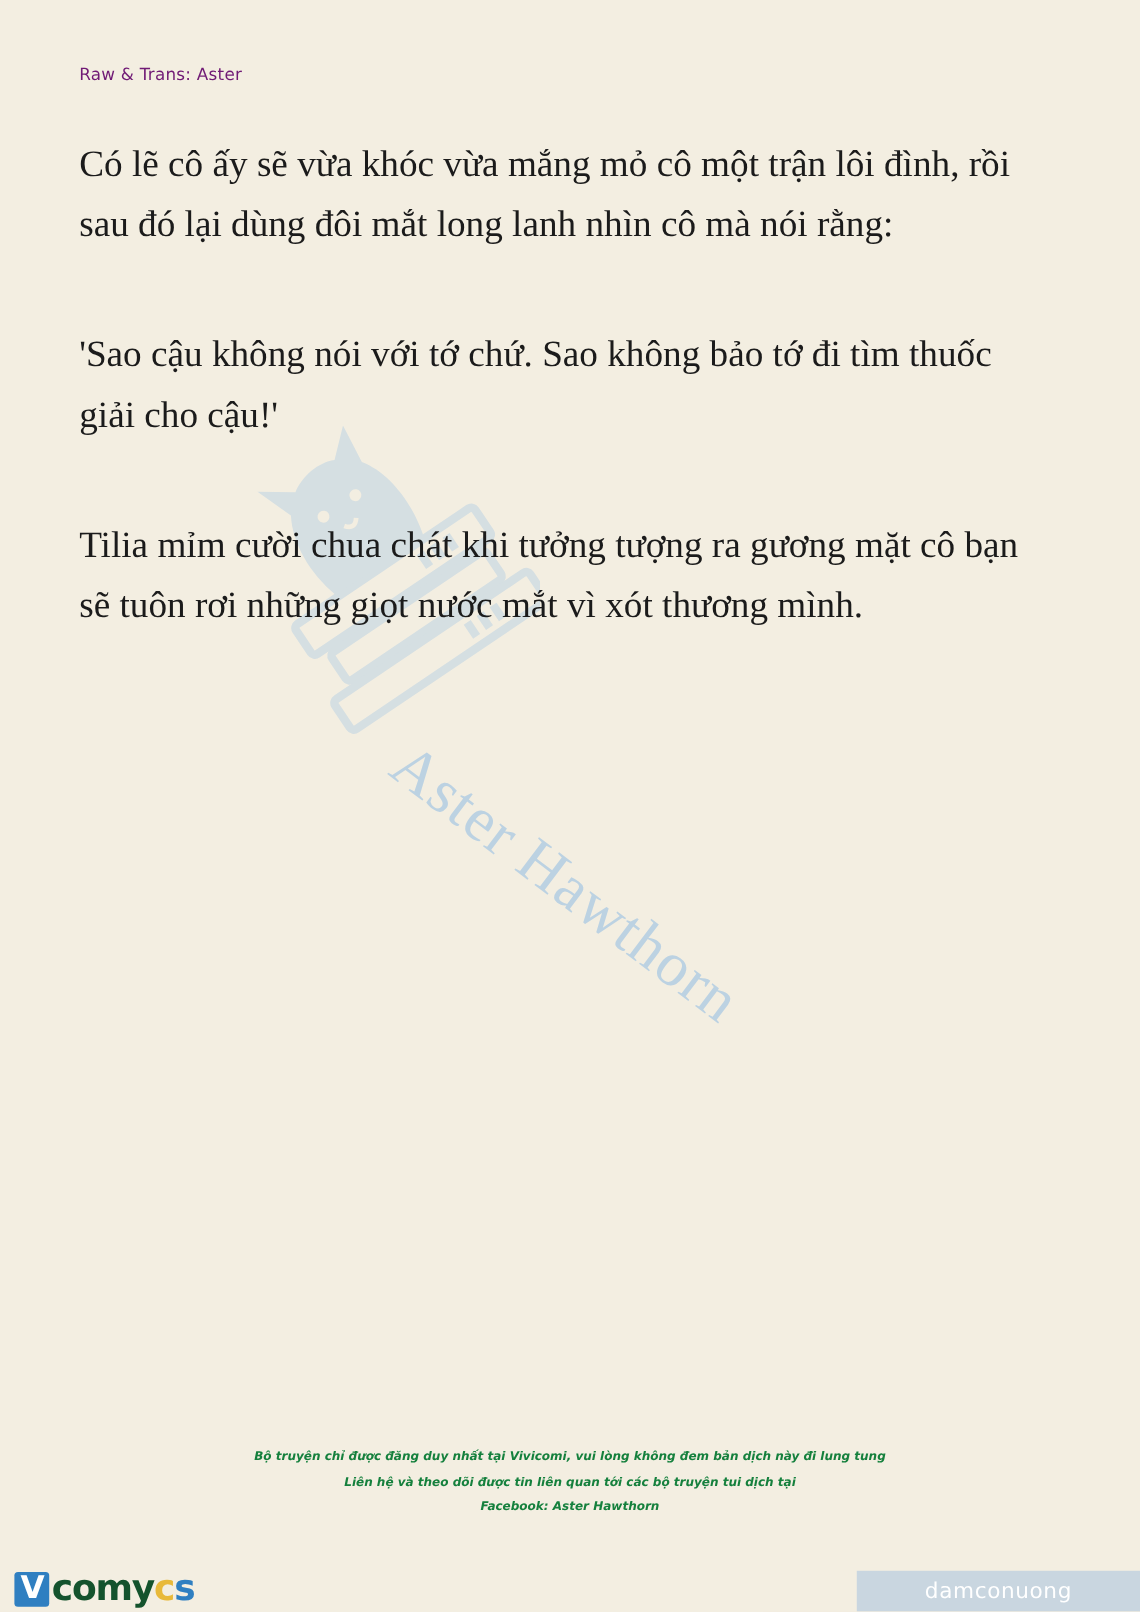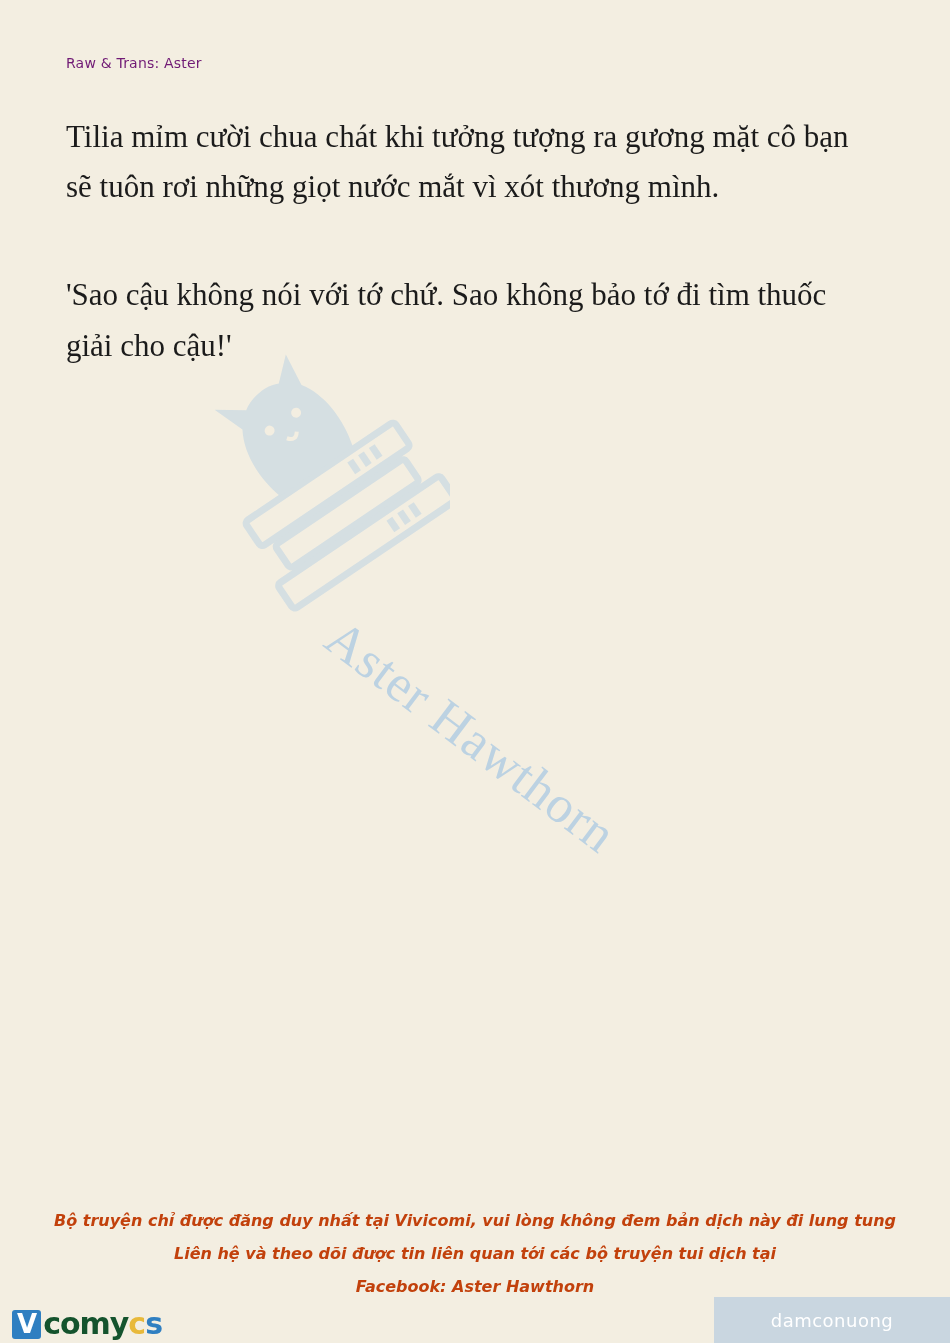--- a/index.html
+++ b/index.html
@@ -79,24 +79,24 @@
   }
 
   
   .footer-note {
     position: absolute;
     left: 0;
     right: 0;
     top: 1205px;
     text-align: center;
     font-family: "DejaVu Sans", sans-serif;
-    font-size: 16px;
+    font-size: 10px;
     font-weight: bold;
     font-style: italic;
-    color: #c2410c;
+    color: #15803d;
     line-height: 2.05;
   }
   .footer-note div { white-space: pre-wrap; }
 
   
   .bottom-bar {
     position: absolute;
     left: 0;
     right: 0;
     bottom: 0;
@@ -124,21 +124,21 @@
   }
   .logo .comy { color: #14532d; }
   .logo .c2 { color: #e8b93a; }
   .logo .s2 { color: #2f7fc1; }
 
   .brand-pill {
     position: absolute;
     right: 0;
     bottom: 0;
     width: 236px;
-    height: 46px;
+    height: 34px;
     background: #c9d6e0;
     display: flex;
     align-items: center;
     justify-content: center;
     font-family: "DejaVu Sans", sans-serif;
     font-size: 18px;
     color: #ffffff;
     letter-spacing: 0.5px;
   }
 </style>
@@ -166,22 +166,23 @@
         <path d="M72 148 C64 120 66 92 78 72 L66 40 L92 58 C104 50 122 48 134 54 L156 34 L152 68 C166 88 168 120 160 148 Z" fill="#bdd3e3"></path>
         <circle cx="100" cy="88" r="5" fill="#f3eee1"></circle>
         <circle cx="132" cy="88" r="5" fill="#f3eee1"></circle>
         <path d="M110 104 q6 8 12 0" stroke="#f3eee1" stroke-width="4" fill="none"></path>
       </g>
     </svg>
     <div class="wm-text">Aster Hawthorn</div>
   </div>
 
   <div class="body-text">
+    <p class="para">Có lẽ cô ấy sẽ vừa khóc vừa mắng mỏ cô một trận lôi đình, rồi sau đó lại dùng đôi mắt long lanh nhìn cô mà nói rằng:</p>
+    <p class="para">'Sao cậu không nói với tớ chứ. Sao không bảo tớ đi tìm thuốc giải cho cậu!'</p>
     <p class="para">Tilia mỉm cười chua chát khi tưởng tượng ra gương mặt cô bạn sẽ tuôn rơi những giọt nước mắt vì xót thương mình.</p>
-    <p class="para">'Sao cậu không nói với tớ chứ. Sao không bảo tớ đi tìm thuốc giải cho cậu!'</p>
   </div>
 
   <div class="footer-note">
     <div>Bộ truyện chỉ được đăng duy nhất tại Vivicomi, vui lòng không đem bản dịch này đi lung tung</div>
     <div>Liên hệ và theo dõi được tin liên quan tới các bộ truyện tui dịch tại</div>
     <div>Facebook: Aster Hawthorn</div>
   </div>
 
   <div class="bottom-bar">
     <div class="logo">

